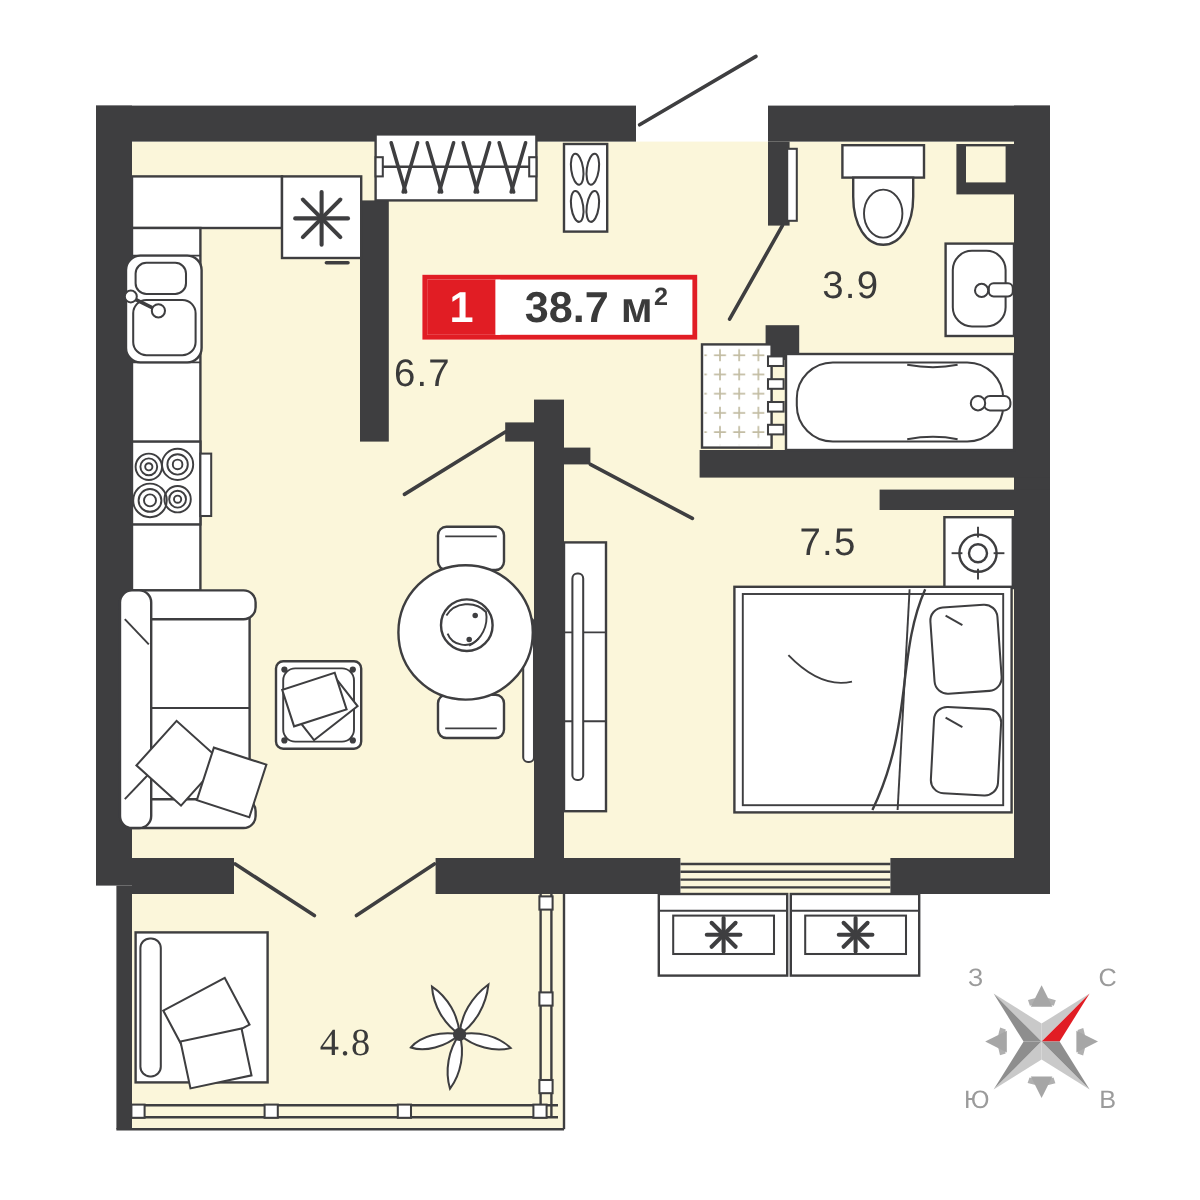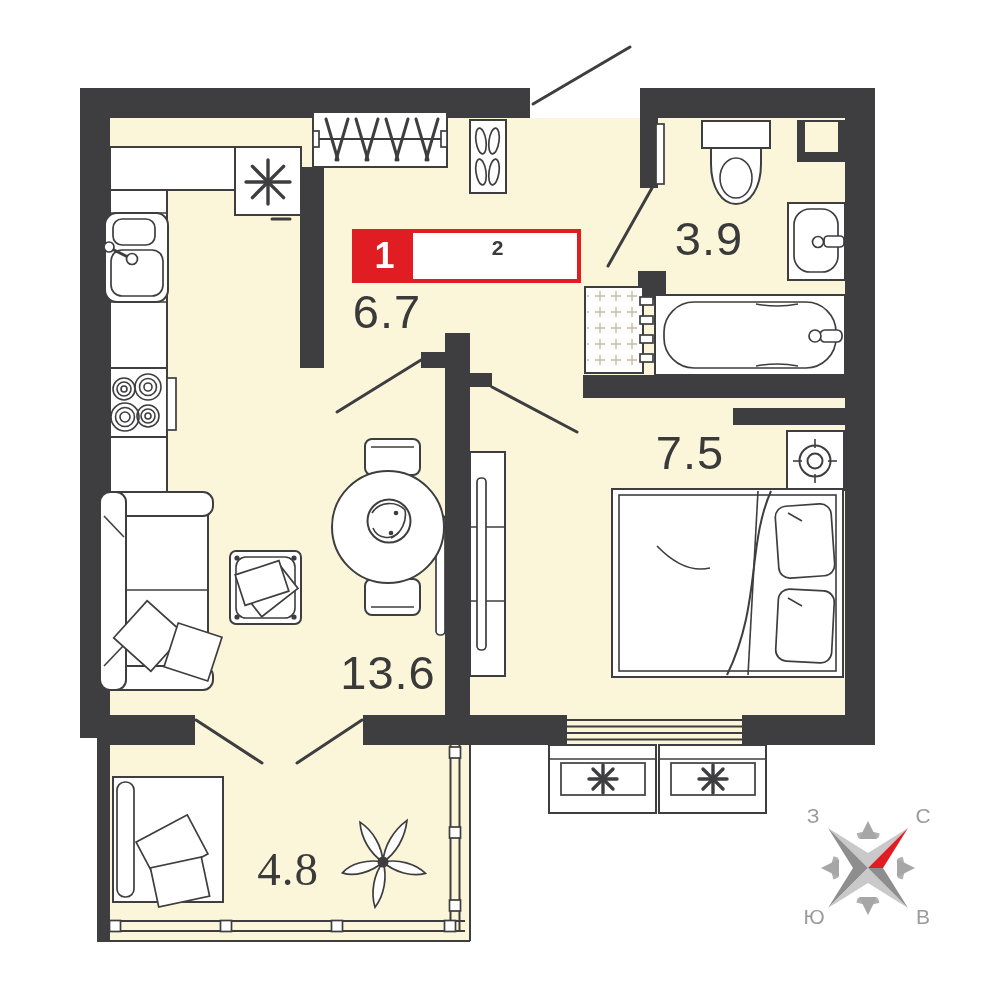--- a/index.html
+++ b/index.html
@@ -8,21 +8,21 @@
   svg{position:absolute;left:0;top:0;}
   .w{fill:#3E3E40;}
   .flr{fill:#FBF6DA;}
   .f{fill:#fff;stroke:#3E3E40;stroke-width:2;}
   .f15{fill:#fff;stroke:#3E3E40;stroke-width:1.7;}
   .ln{fill:none;stroke:#3E3E40;stroke-width:2;}
   .ln15{fill:none;stroke:#3E3E40;stroke-width:1.6;}
   .ln3{fill:none;stroke:#3E3E40;stroke-width:3;stroke-linecap:round;}
   .ast{stroke:#3E3E40;stroke-width:3.4;stroke-linecap:round;}
   .dot{fill:#3E3E40;}
-  .room-label{position:absolute;transform:translate(-50%,-50%);font-size:47px;
+  .room-label{position:absolute;transform:translate(-50%,-50%);font-size:32px;
         color:#3A3A3A;letter-spacing:1px;white-space:nowrap;}
   .badge{position:absolute;left:352px;top:229px;width:229px;height:54px;box-sizing:border-box;
         border:4px solid #E11D24;background:#fff;display:flex;align-items:stretch;}
   .badge-num{width:57px;background:#E11D24;color:#fff;font-weight:bold;font-size:36px;
         display:flex;align-items:center;justify-content:center;}
   .badge-gap{width:4px;background:#fff;}
   .badge-area{flex:1;display:flex;align-items:center;justify-content:center;color:#3A3A3A;
         font-weight:bold;font-size:36px;white-space:nowrap;}
   .badge-area sup{font-size:21px;margin-top:-16px;margin-left:1px;}
   .compass-letter{position:absolute;transform:translate(-50%,-50%);font-size:21px;color:#9B9B9B;}
@@ -320,30 +320,30 @@
     <polygon points="0,0 15,0 40,-40" fill="#E11D24"></polygon>
     <polygon points="0,0 0,-15 -40,-40" fill="#C9C9C9"></polygon>
     <polygon points="0,0 -15,0 -40,-40" fill="#8E8E8E"></polygon>
     <polygon points="0,0 -15,0 -40,40" fill="#8E8E8E"></polygon>
     <polygon points="0,0 0,15 -40,40" fill="#C9C9C9"></polygon>
     <polygon points="0,0 0,15 40,40" fill="#C9C9C9"></polygon>
     <polygon points="0,0 15,0 40,40" fill="#8E8E8E"></polygon>
   </g>
 </svg>
 
-<div class="room-label" style="left:352px;top:311px;margin-left:35px;">6.7</div>
+<div class="room-label" style="left:352px;top:311px;">6.7</div>
 <div class="room-label" style="left:709px;top:238px;">3.9</div>
 <div class="room-label" style="left:690px;top:452px;">7.5</div>
-<div class="room-label" style="left:388px;top:672px;">13.6</div>
 <div class="room-label" style="left:288px;top:869px;font-family:Liberation Serif, serif;">4.8</div>
 
 <div class="badge">
   <div class="badge-num">1</div>
   <div class="badge-gap"></div>
   <div class="badge-area">
+    <span>38.7 м</span>
         <sup>2</sup>
   </div>
 </div>
 
 <div class="compass-letter" style="left:813px;top:816px;">З</div>
 <div class="compass-letter" style="left:923px;top:816px;">С</div>
 <div class="compass-letter" style="left:814px;top:917px;">Ю</div>
 <div class="compass-letter" style="left:923px;top:917px;">В</div>
 </div>
 

